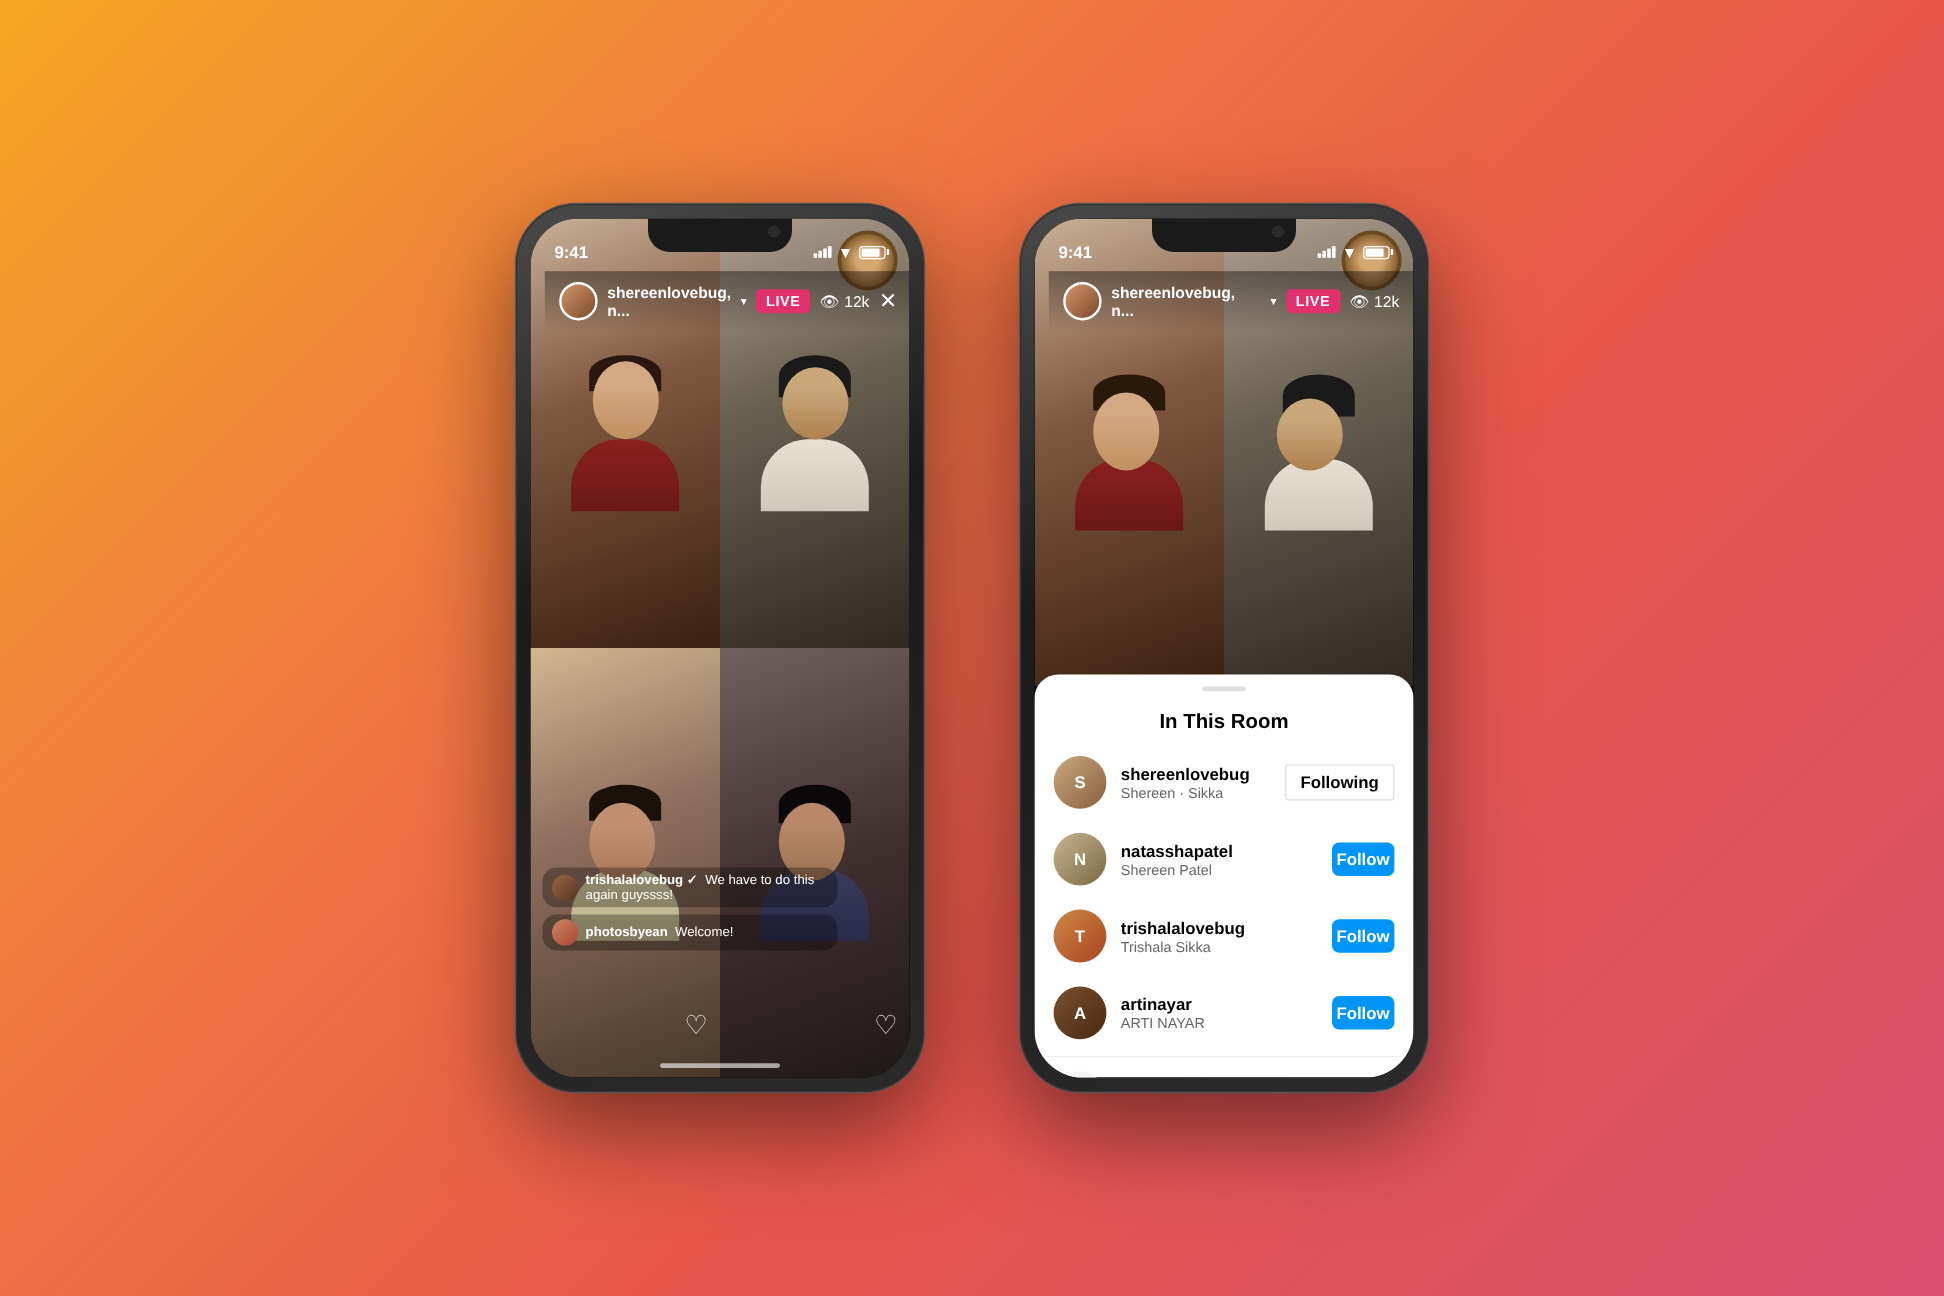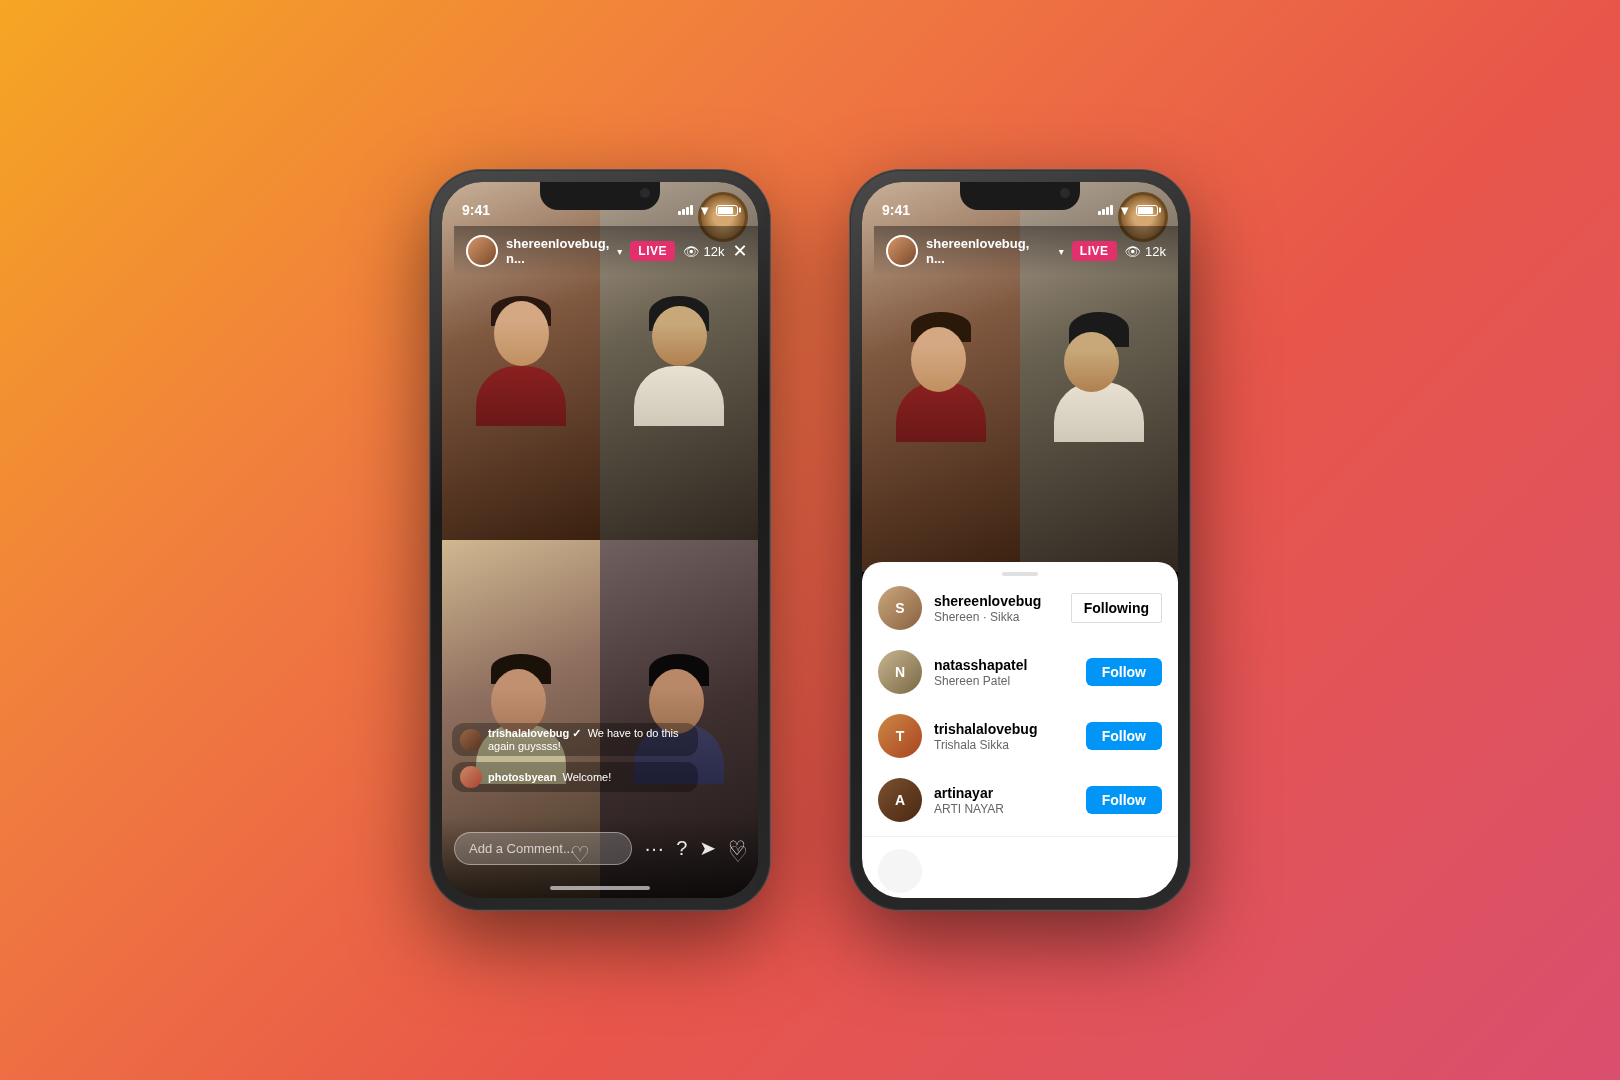--- a/index.html
+++ b/index.html
@@ -351,21 +351,21 @@
       font-size: 12px;
       color: #666;
       margin-top: 1px;
     }
 
     .follow-btn {
       background: #0095f6;
       color: white;
       border: none;
       border-radius: 6px;
-      padding: 6px 16px;
+      padding: 6px 4px;
       font-size: 14px;
       font-weight: 600;
     }
 
     .following-btn {
       background: white;
       color: #000;
       border: 1.5px solid #dbdbdb;
       border-radius: 2px;
       padding: 6px 12px;
@@ -564,29 +564,20 @@
         </div>
         <div class="comment-line">
           <div class="comment-avatar avatar-gradient-3" style="width:22px; height:22px; border-radius:50%;"></div>
           <span class="comment-text">
             <span class="comment-username">photosbyean</span>
             <span>Welcome!</span>
           </span>
         </div>
       </div>
 
-      <div class="bottom-bar">
-        <div class="comment-input">
-          <span style="color:rgba(255,255,255,0.7); font-size:13px;">Add a Comment...</span>
-        </div>
-        <span class="bottom-icon">···</span>
-        <span class="bottom-icon">?</span>
-        <span class="bottom-icon">➤</span>
-        <span class="bottom-icon">♡</span>
-      </div>
 
       <div class="home-indicator"></div>
     </div>
   </div>
 
   <div class="phone">
     <div class="phone-screen">
 
       <div style="position:absolute; top:0; left:0; right:0; height:390px; display:grid; grid-template-columns:1fr 1fr; overflow:hidden;">
         <div class="video-cell bg-room1">
@@ -632,20 +623,21 @@
         <span class="chevron-down">▾</span>
         <span class="live-badge">LIVE</span>
         <div class="viewers">
           <span>👁</span>
           <span>12k</span>
         </div>
       </div>
 
       <div class="modal-sheet" style="top: 380px; height: auto; bottom: 0;">
         <div class="sheet-handle"></div>
+        <h2 class="sheet-title">In This Room</h2>
 
         <div class="user-row">
           <div class="user-avatar av-shereen">S</div>
           <div class="user-info">
             <div class="user-handle">shereenlovebug</div>
             <div class="user-name">Shereen · Sikka</div>
           </div>
           <button class="following-btn">Following</button>
         </div>
 

